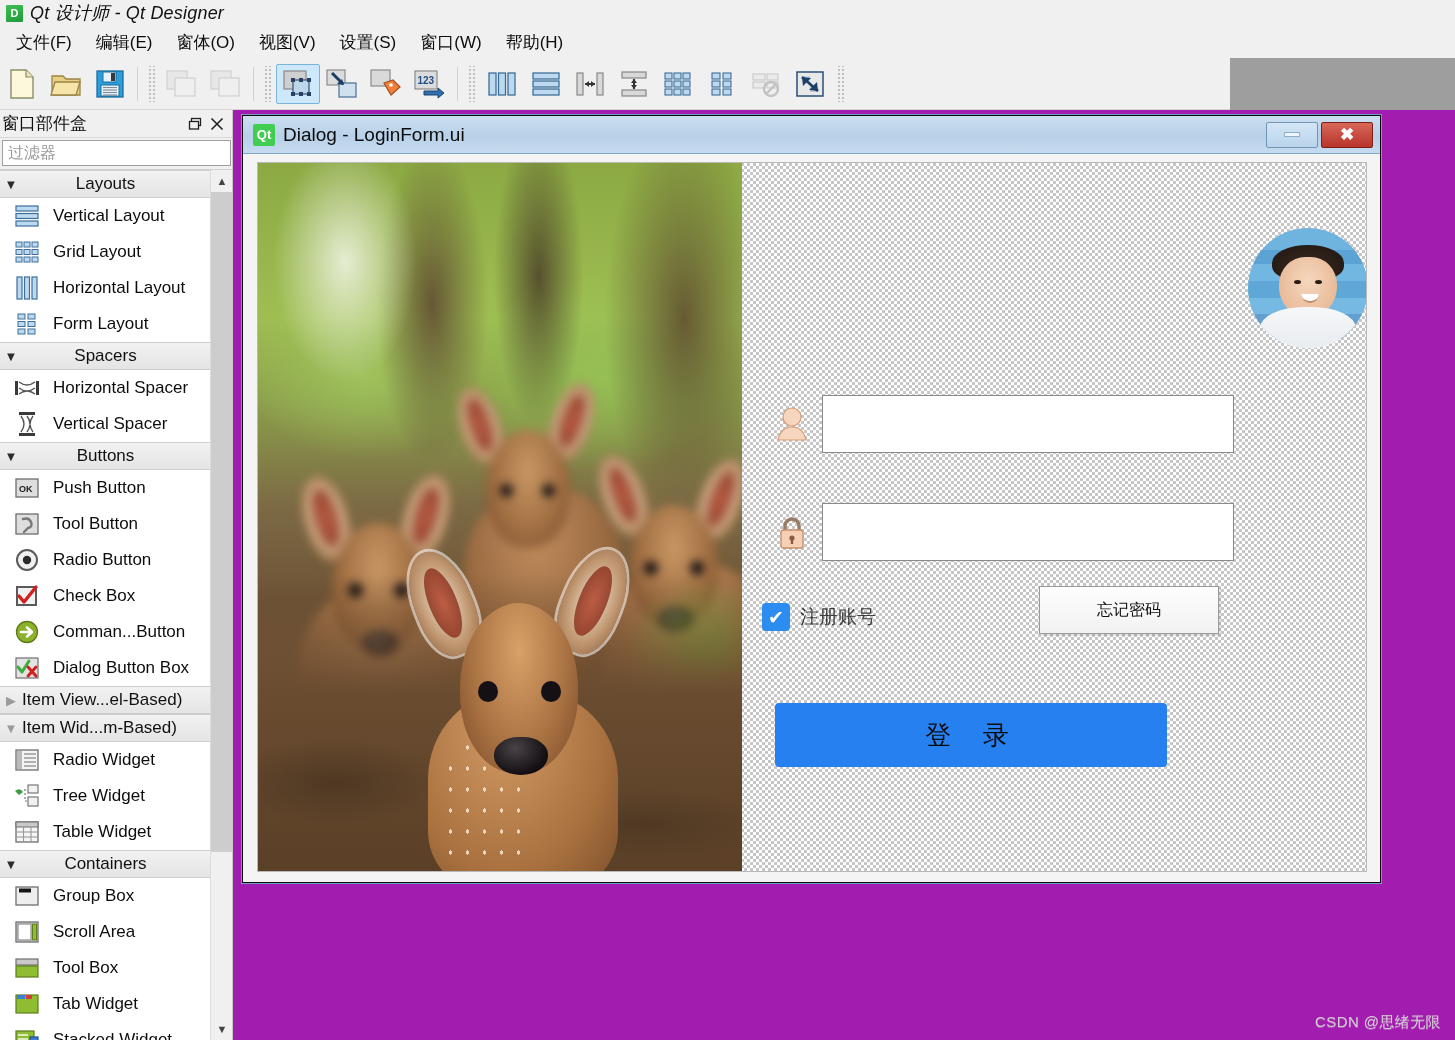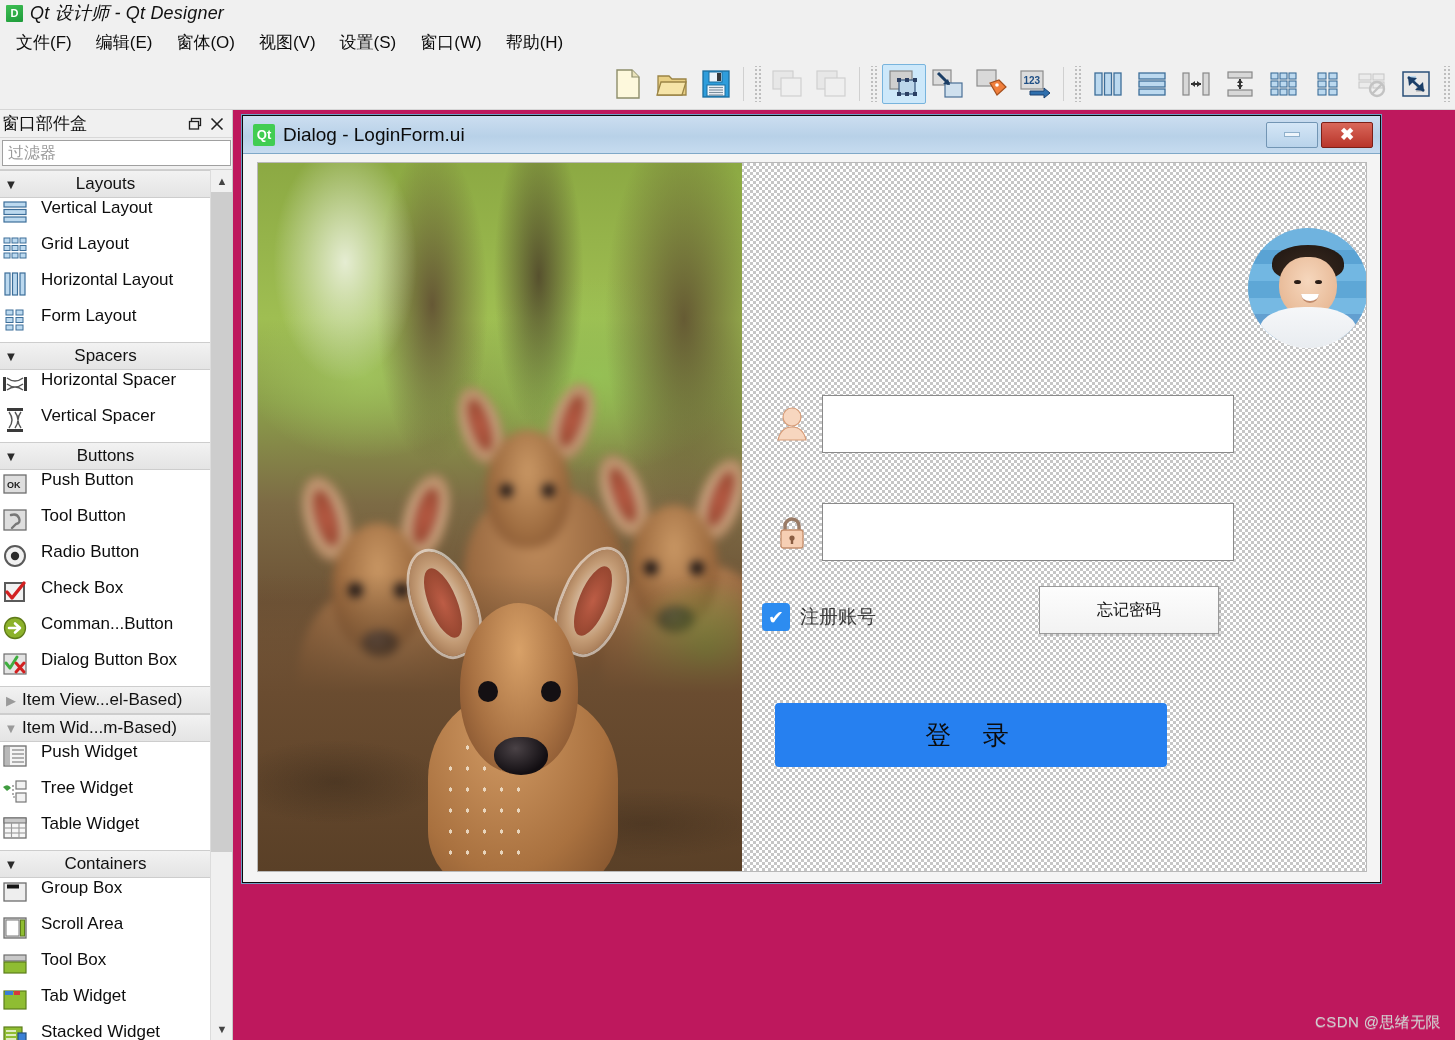--- a/index.html
+++ b/index.html
@@ -44,24 +44,24 @@
     padding-left: 6px;
   }
   #menubar .mi {
     font-size: 17px; color: #0c0c0c;
     padding: 3px 10px; margin-right: 4px;
     cursor: default; white-space: nowrap;
   }
 
   
   #toolbar {
-    position: absolute; left: 0; top: 58px; width: 1455px; height: 52px;
+    position: absolute; left: 0; top: 58px; width: 1230px; height: 52px;
     background: #f0f0f0;
     border-bottom: 1px solid #d6d6d6;
-    display: flex; align-items: center; justify-content: flex-end;
+    display: flex; align-items: center;
   }
   .tbgroup { display: flex; align-items: center; height: 100%; }
   .grip {
     width: 9px; height: 36px; margin: 0 4px;
     background-image: radial-gradient(#b8b8b8 1px, transparent 1px);
     background-size: 4px 4px; background-position: 1px 2px;
     background-repeat: repeat;
     opacity: .9;
   }
   .tbsep { width: 1px; height: 34px; background: #d0d0d0; margin: 0 5px; }
@@ -124,22 +124,22 @@
     width: 22px; text-align: center; font-size: 13px; color: #2b2b2b;
     line-height: 1;
   }
   .wb-cat.collapsed .chev { color: #9a9a9a; }
   .wb-cat .catlabel {
     flex: 1; text-align: center; font-size: 17px; color: #111;
     padding-right: 22px;
   }
   .wb-cat.collapsed .catlabel { text-align: left; padding-right: 12px; }
   .wb-item {
-    height: 36px; display: flex; 
-    padding-left: 1px; cursor: default;
+    height: 36px; display: flex; align-items: center;
+    padding-left: 13px; cursor: default;
   }
   .wb-item .icn {
     width: 28px; height: 28px; margin-right: 12px;
     display: flex; align-items: center; justify-content: center; flex: none;
   }
   .wb-item .lbl { font-size: 17px; color: #0d0d0d; white-space: nowrap; }
 
   
   #wb-vscroll {
     position: absolute; right: 0; top: 0; width: 22px; height: 100%;
@@ -155,21 +155,21 @@
   }
   #wb-vscroll .thumb {
     position: absolute; left: 0; width: 22px; top: 0px; height: 660px;
     background: #cdcdcd; cursor: default;
   }
 
   
   #mdi {
     position: absolute; left: 233px; top: 110px;
     width: 1222px; height: 930px;
-    background: #be185d;
+    background: #a21caf;
   }
 
   #dialog {
     position: absolute; left: 9px; top: 5px;
     width: 1139px; height: 768px;
     background: #f5f5f5;
     border: 1px solid #0a0a0a;
     box-shadow: 0 0 0 1px #6f9fc4;
     display: flex; flex-direction: column;
   }
@@ -793,21 +793,21 @@
               <rect x="2" y="3" width="22" height="20" fill="#f4f4f4" stroke="#6e6e6e" stroke-width="1.3"></rect>
               <rect x="3" y="4" width="5" height="18" fill="#b9b9b9"></rect>
               <g stroke="#9a9a9a" stroke-width="1.5">
                 <line x1="10" y1="7" x2="22" y2="7"></line>
                   <line x1="10" y1="11" x2="22" y2="11"></line>
                 <line x1="10" y1="15" x2="22" y2="15"></line>
                   <line x1="10" y1="19" x2="22" y2="19"></line>
               </g>
             </svg>
           </span>
-          <span class="lbl">Push Widget</span>
+          <span class="lbl">Radio Widget</span>
         </div>
         <div class="wb-item">
           <span class="icn">
             <svg width="26" height="26" viewBox="0 0 26 26">
               <path d="M1 8 q5 -4 8 1 l-4 3 z" fill="#3f9b3f"></path>
               <rect x="14" y="2" width="10" height="8" fill="#f2f2f2" stroke="#777" stroke-width="1.2"></rect>
               <rect x="14" y="14" width="10" height="9" fill="#f2f2f2" stroke="#777" stroke-width="1.2"></rect>
               <path d="M11 6 v12 h3" fill="none" stroke="#777" stroke-width="1.2" stroke-dasharray="2 2"></path>
             </svg>
           </span>

